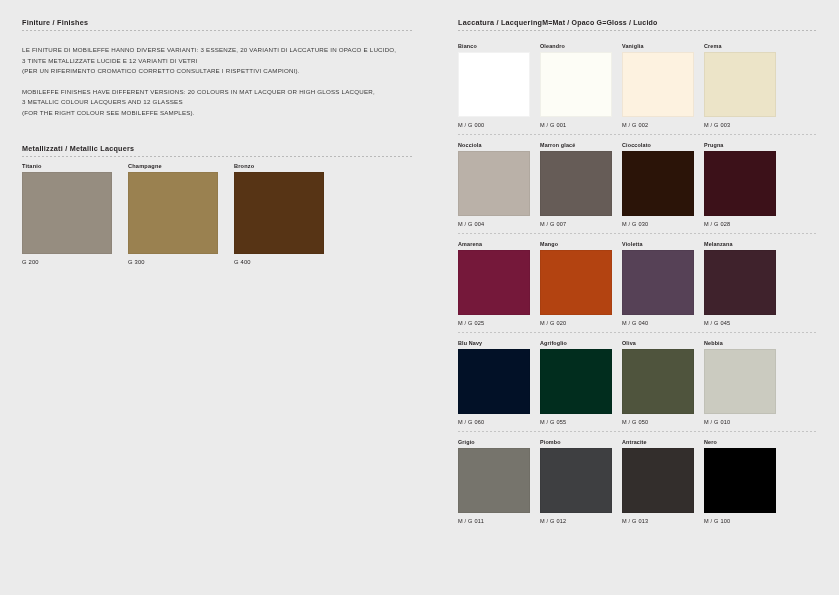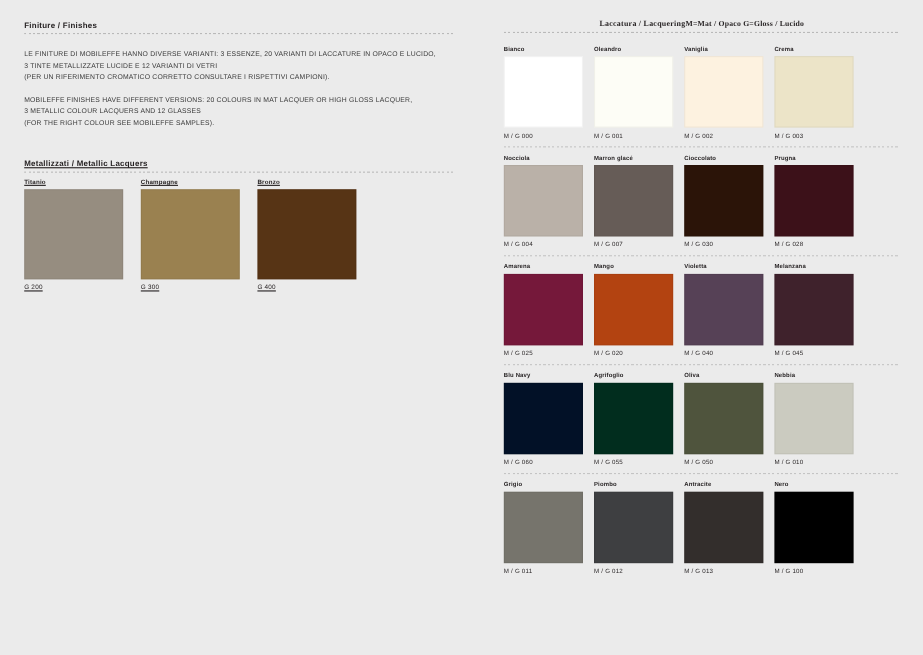--- a/index.html
+++ b/index.html
@@ -47,23 +47,22 @@
   .sec-head .rule {
     position: absolute;
     left: 0;
     right: 0;
     bottom: 0;
     height: 1px;
     background-image: repeating-linear-gradient(to right, #b9b9b9 0 2px, transparent 2px 4px);
   }
   .sec-head-row {
     display: flex;
-    justify-content: center;
+    justify-content: flex-start;
     align-items: baseline;
-    font-family: Liberation Serif, serif;
   }
   .sec-head-right {
     font-size: 7px;
     font-weight: bold;
     letter-spacing: .2px;
   }
 
   
   .intro {
     margin-top: 14px;
@@ -121,21 +120,21 @@
     background-image:
       repeating-linear-gradient(to right,
         rgba(180,120,85,.18) 0 1px,
         rgba(12,4,2,.55) 1px 2px,
         rgba(160,105,70,.07) 2px 4px,
         rgba(10,3,2,.35) 4px 5px),
       linear-gradient(to right, #2e120b 0%, #4a2215 35%, #351710 65%, #47200f 100%);
   }
 
   
-  .metal-wrap { margin-top: 13px; text-decoration: underline; }
+  .metal-wrap { margin-top: 13px; }
   .metal-row {
     display: flex;
     gap: 16px;
     margin-top: 6px;
   }
   .metal-item { width: 90px; }
   .metal-label {
     font-size: 5.6px;
     font-weight: bold;
     letter-spacing: .2px;

